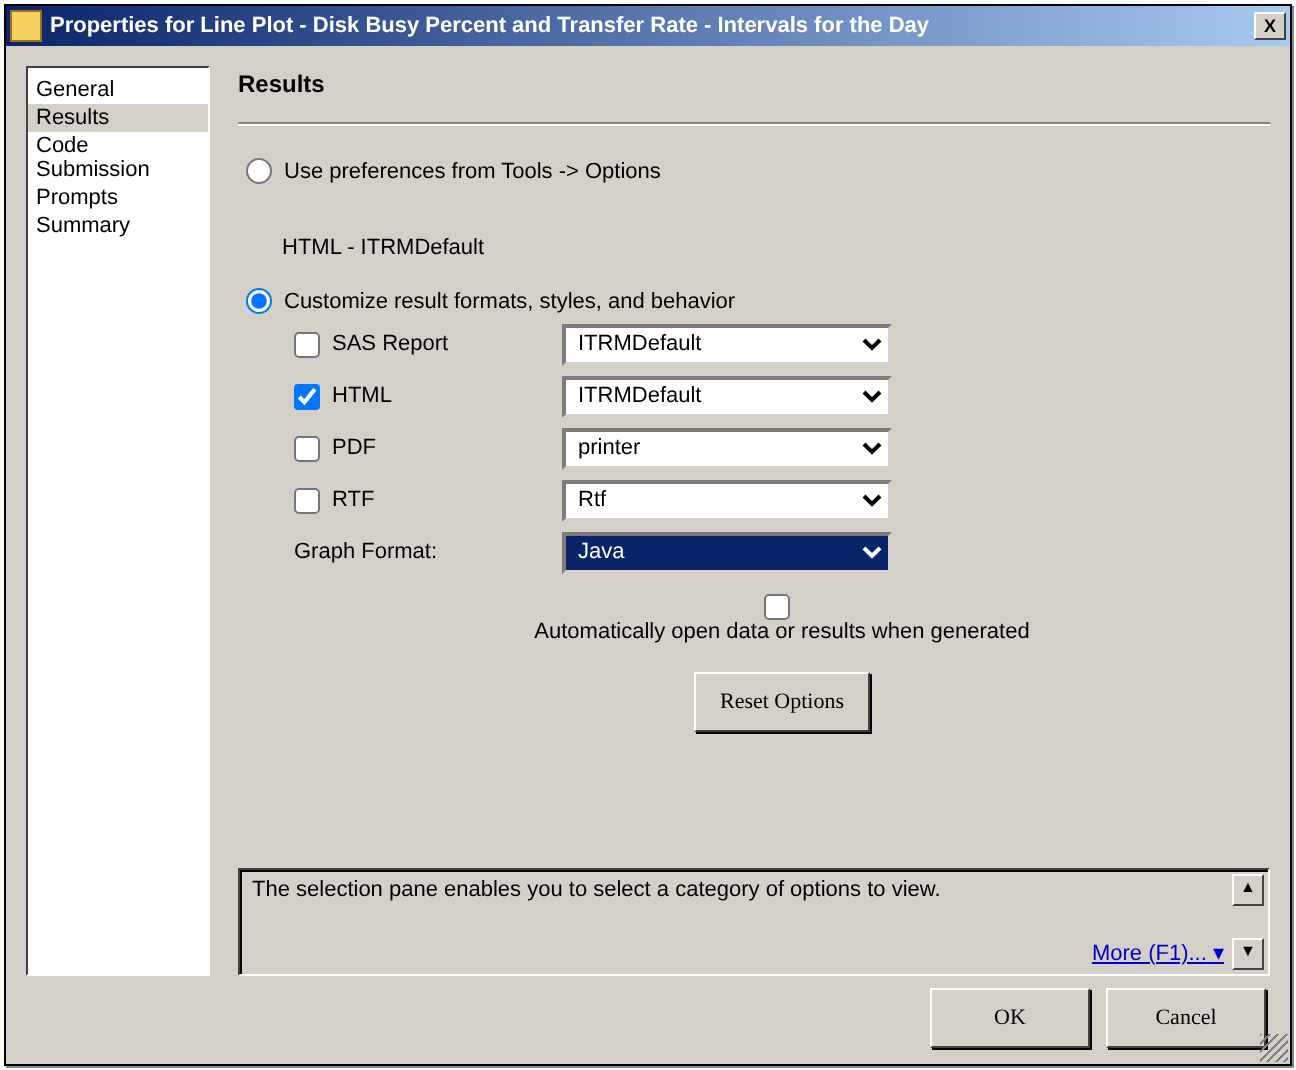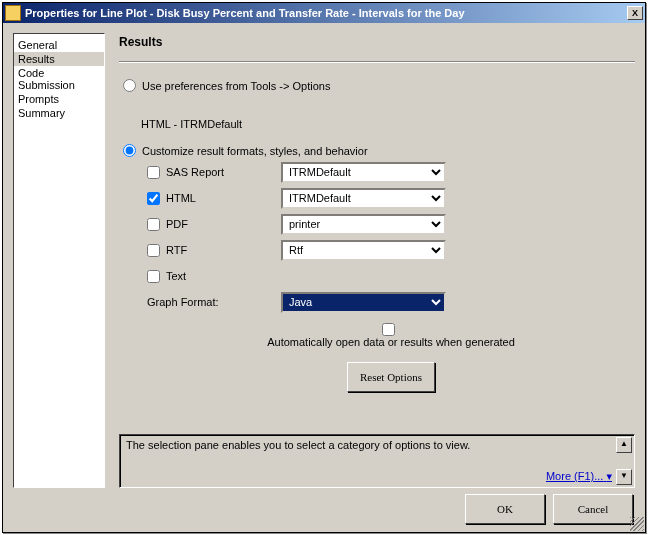--- a/index.html
+++ b/index.html
@@ -275,26 +275,20 @@
           <div class="opt-row">
             <label class="opt-label">
               <input type="checkbox" style="">
               <span>RTF</span>
             </label>
             <select>
               <option>Rtf</option>
             </select>
           </div>
 
-          <div class="opt-row">
-            <label class="opt-label">
-              <input type="checkbox" style="">
-              <span>Text</span>
-            </label>
-          </div>
 
           <div class="opt-row">
             <span class="opt-label" style="padding-left:0">Graph Format:</span>
             <select class="hl">
               <option>Java</option>
             </select>
           </div>
 
           <label class="auto-row">
             <input type="checkbox" style="">

